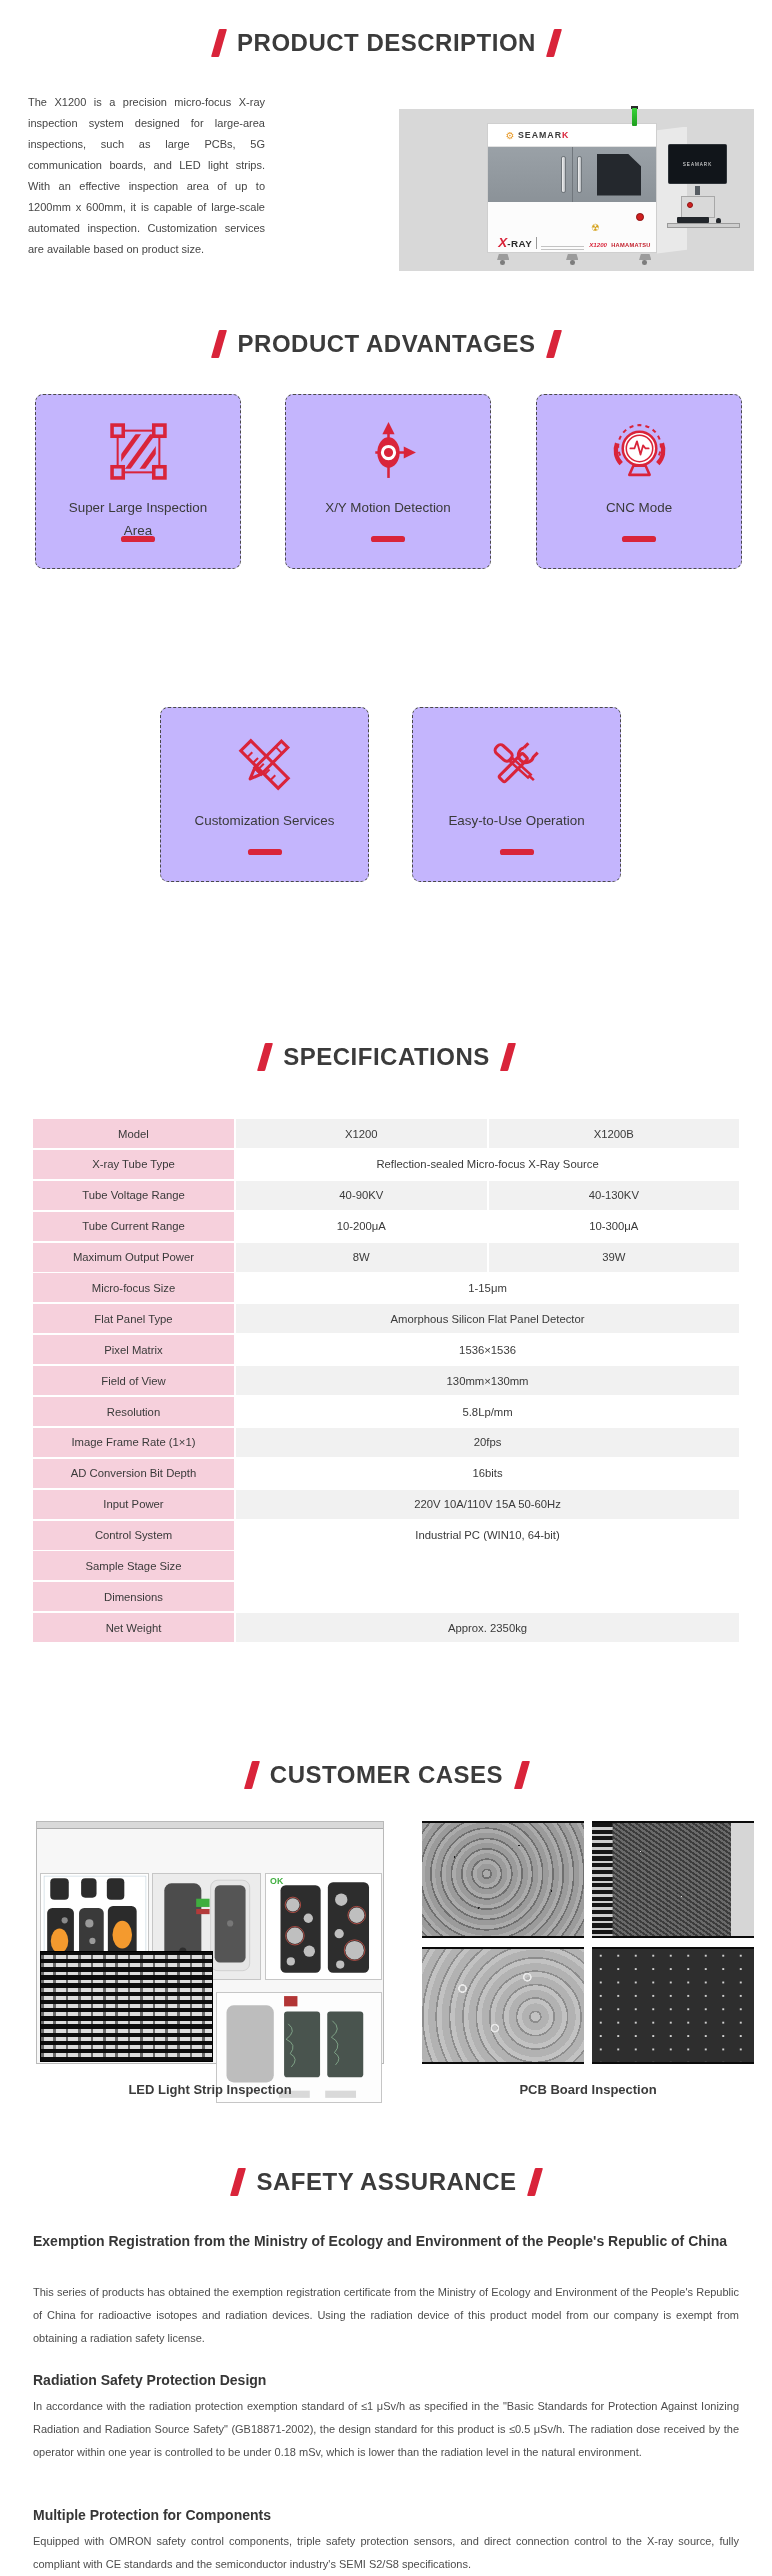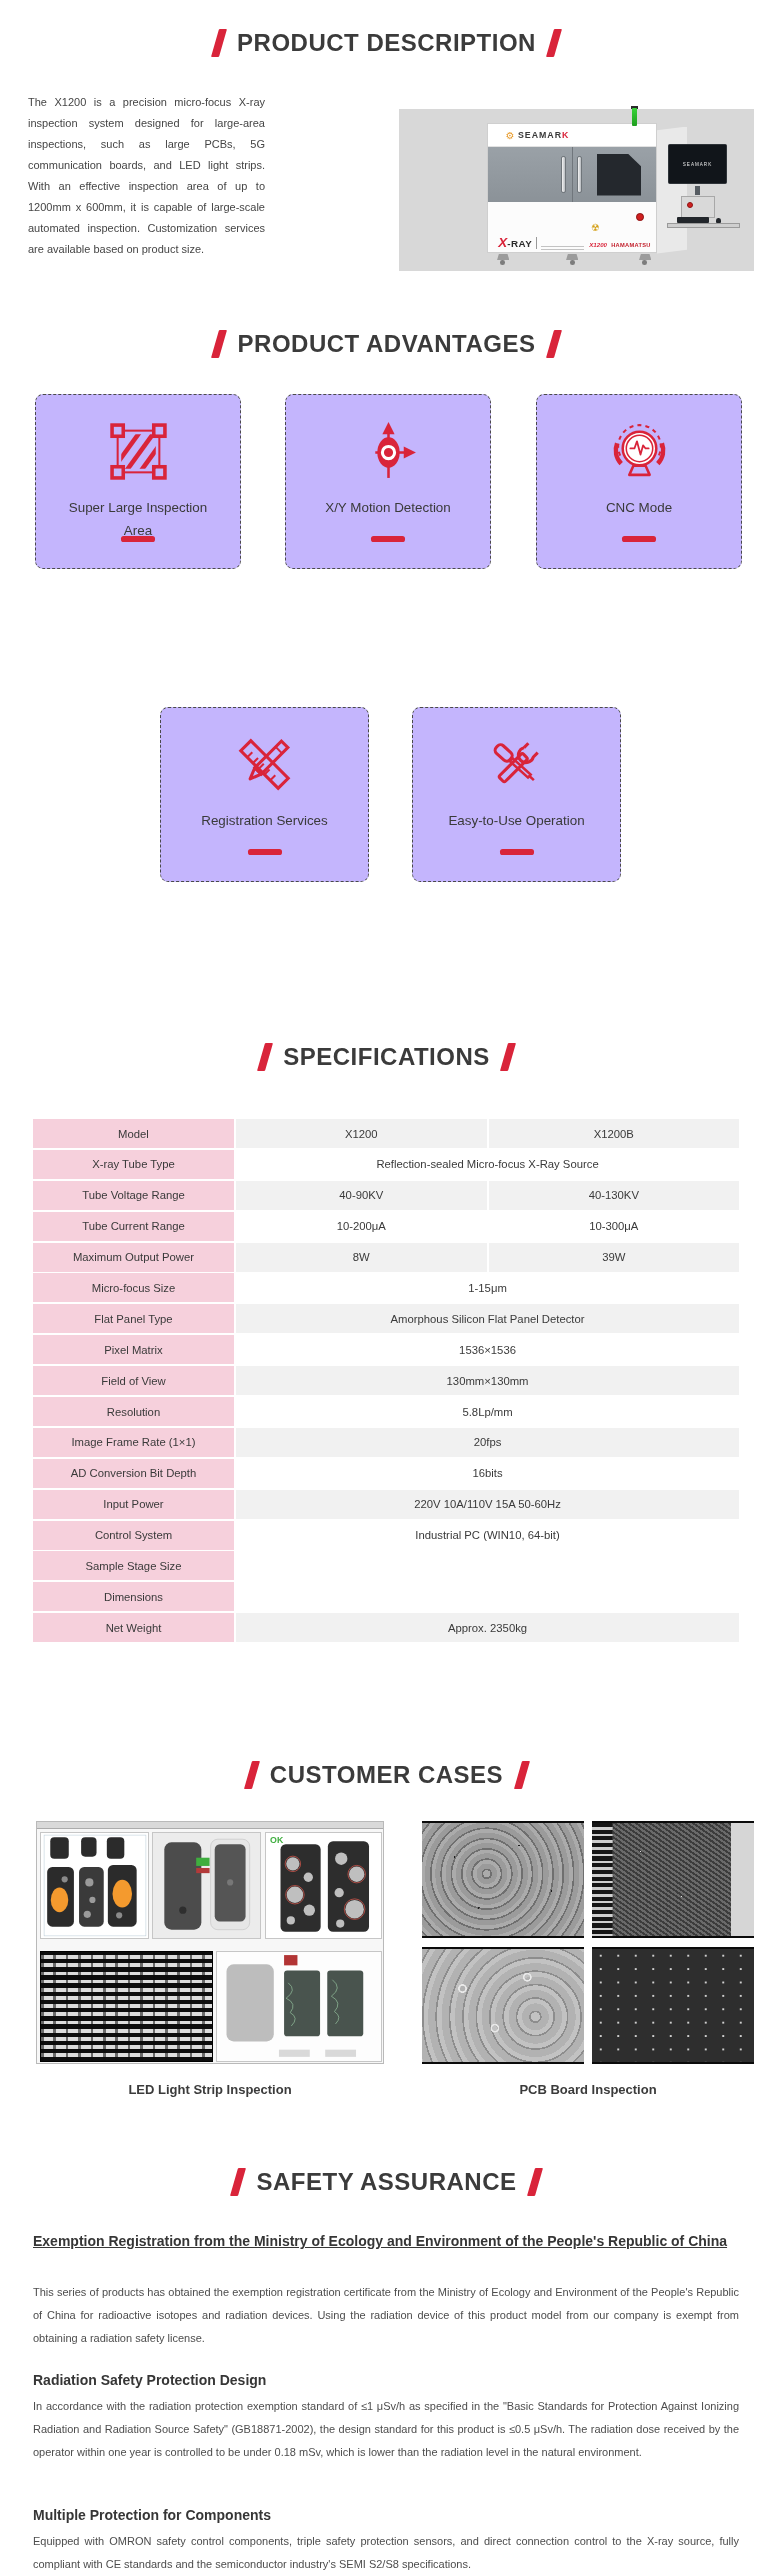--- a/index.html
+++ b/index.html
@@ -79,21 +79,21 @@
   .slabel { width:201px; background:#f6d0dc; margin-right:2.1px; display:flex; align-items:center;
     justify-content:center; font-size:11.3px; color:#3a3a3a; }
   .svals { flex:1; display:flex; }
   .sval { flex:1; display:flex; align-items:center; justify-content:center; font-size:11.3px; color:#3a3a3a; background:#ffffff; }
   .srow.odd .sval { background:#f1f1f1; }
   .svals.split .sval + .sval { margin-left:2.1px; }
 
   
   .case-left { position:absolute; left:36px; top:1821px; width:348px; height:243px; background:#f7f7f7; border:0.5px solid #b9b9b9; }
   .case-toolbar { position:absolute; left:0; top:0; width:100%; height:7.2px; background:#d9d9d9; border-bottom:0.5px solid #ababab; }
-  .cpanel { position:absolute; border:0.5px solid #c6c6c6; background:#fff; overflow:hidden; }
+  .cpanel { position:absolute; border:0.5px solid #c6c6c6; background:#fff; overflow:hidden;margin-top:41px; }
   .ok-txt { position:absolute; left:4.1px; top:2.1px; color:#3fae3f; font-size:8.8px; font-weight:bold; }
   .led-strips { position:absolute; left:3.1px; top:129px; width:173px; height:111px; border:0.5px solid #000;
     background:
       repeating-linear-gradient(90deg, rgba(10,10,10,.55) 0 2.6px, rgba(0,0,0,0) 2.6px 12.4px),
       repeating-linear-gradient(180deg, #0d0d0d 0 3.1px, #dcdcdc 3.1px 6.7px, #0d0d0d 6.7px 8.2px); }
   .pcb-panel { position:absolute; border-top:2.6px solid #0b0b0b; border-bottom:2.6px solid #0b0b0b; }
   .case-caption { position:absolute; top:2082px; font-size:13px; font-weight:bold; color:#3b3b3b; text-align:center; }
 
   
   .saf-h { position:absolute; left:33px; width:706px; font-size:14px; font-weight:bold; color:#363636; line-height:21.6px; }
@@ -238,21 +238,21 @@
             <line x1="46" y1="74" x2="60" y2="74" stroke-width="4"></line>
           <line x1="46" y1="90" x2="60" y2="90" stroke-width="4"></line>
         </g>
         <g transform="rotate(45 60 60)" fill="none" stroke="#d9243a" stroke-width="6">
           <rect x="51" y="4" width="18" height="74"></rect>
           <line x1="51" y1="20" x2="69" y2="20" stroke-width="4"></line>
           <polygon points="51,78 69,78 60,100" stroke-linejoin="round"></polygon>
         </g>
       </svg>
     </div>
-    <div class="adv-label"><span class="inner">Registration Services</span></div>
+    <div class="adv-label"><span class="inner">Customization Services</span></div>
     <div class="adv-dash"></div>
   </div>
 
   <div class="adv-card" style="left:412px; top:707px; width:209px;">
     <div class="adv-icon">
       <svg width="61" height="61" viewBox="0 0 120 120">
         <g transform="rotate(45 60 60)" fill="none" stroke="#d9243a" stroke-width="6">
           <path d="M 47,26 A 15 15 0 1 0 73,26 L 73,14 M 47,26 L 47,14"></path>
           <rect x="52" y="36" width="16" height="66" rx="4"></rect>
         </g>
@@ -495,21 +495,21 @@
 
   <div class="case-caption" style="left:36px; width:348px;">LED Light Strip Inspection</div>
   <div class="case-caption" style="left:422px; width:332px;">PCB Board Inspection</div>
 
   <div class="sec-title" style="top:2166px;">
     <div class="slash l"></div>
     <div class="t">SAFETY ASSURANCE</div>
     <div class="slash r"></div>
   </div>
 
-  <div class="saf-h" style="top:2231px;text-decoration:underline;">Exemption Registration from the Ministry of Ecology and Environment of the People's Republic of China</div>
+  <div class="saf-h" style="top:2231px;">Exemption Registration from the Ministry of Ecology and Environment of the People's Republic of China</div>
   <div class="saf-p" style="top:2281px;">This series of products has obtained the exemption registration certificate from the Ministry of Ecology and Environment of the People's Republic of China for radioactive isotopes and radiation devices. Using the radiation device of this product model from our company is exempt from obtaining a radiation safety license.</div>
   <div class="saf-h" style="top:2370px;">Radiation Safety Protection Design</div>
   <div class="saf-p" style="top:2395px;">In accordance with the radiation protection exemption standard of ≤1 μSv/h as specified in the "Basic Standards for Protection Against Ionizing Radiation and Radiation Source Safety" (GB18871-2002), the design standard for this product is ≤0.5 μSv/h. The radiation dose received by the operator within one year is controlled to be under 0.18 mSv, which is lower than the radiation level in the natural environment.</div>
   <div class="saf-h" style="top:2505px;">Multiple Protection for Components</div>
   <div class="saf-p" style="top:2530px;">Equipped with OMRON safety control components, triple safety protection sensors, and direct connection control to the X-ray source, fully compliant with CE standards and the semiconductor industry's SEMI S2/S8 specifications.</div>
 
 </div>
 
 
 </body></html>

